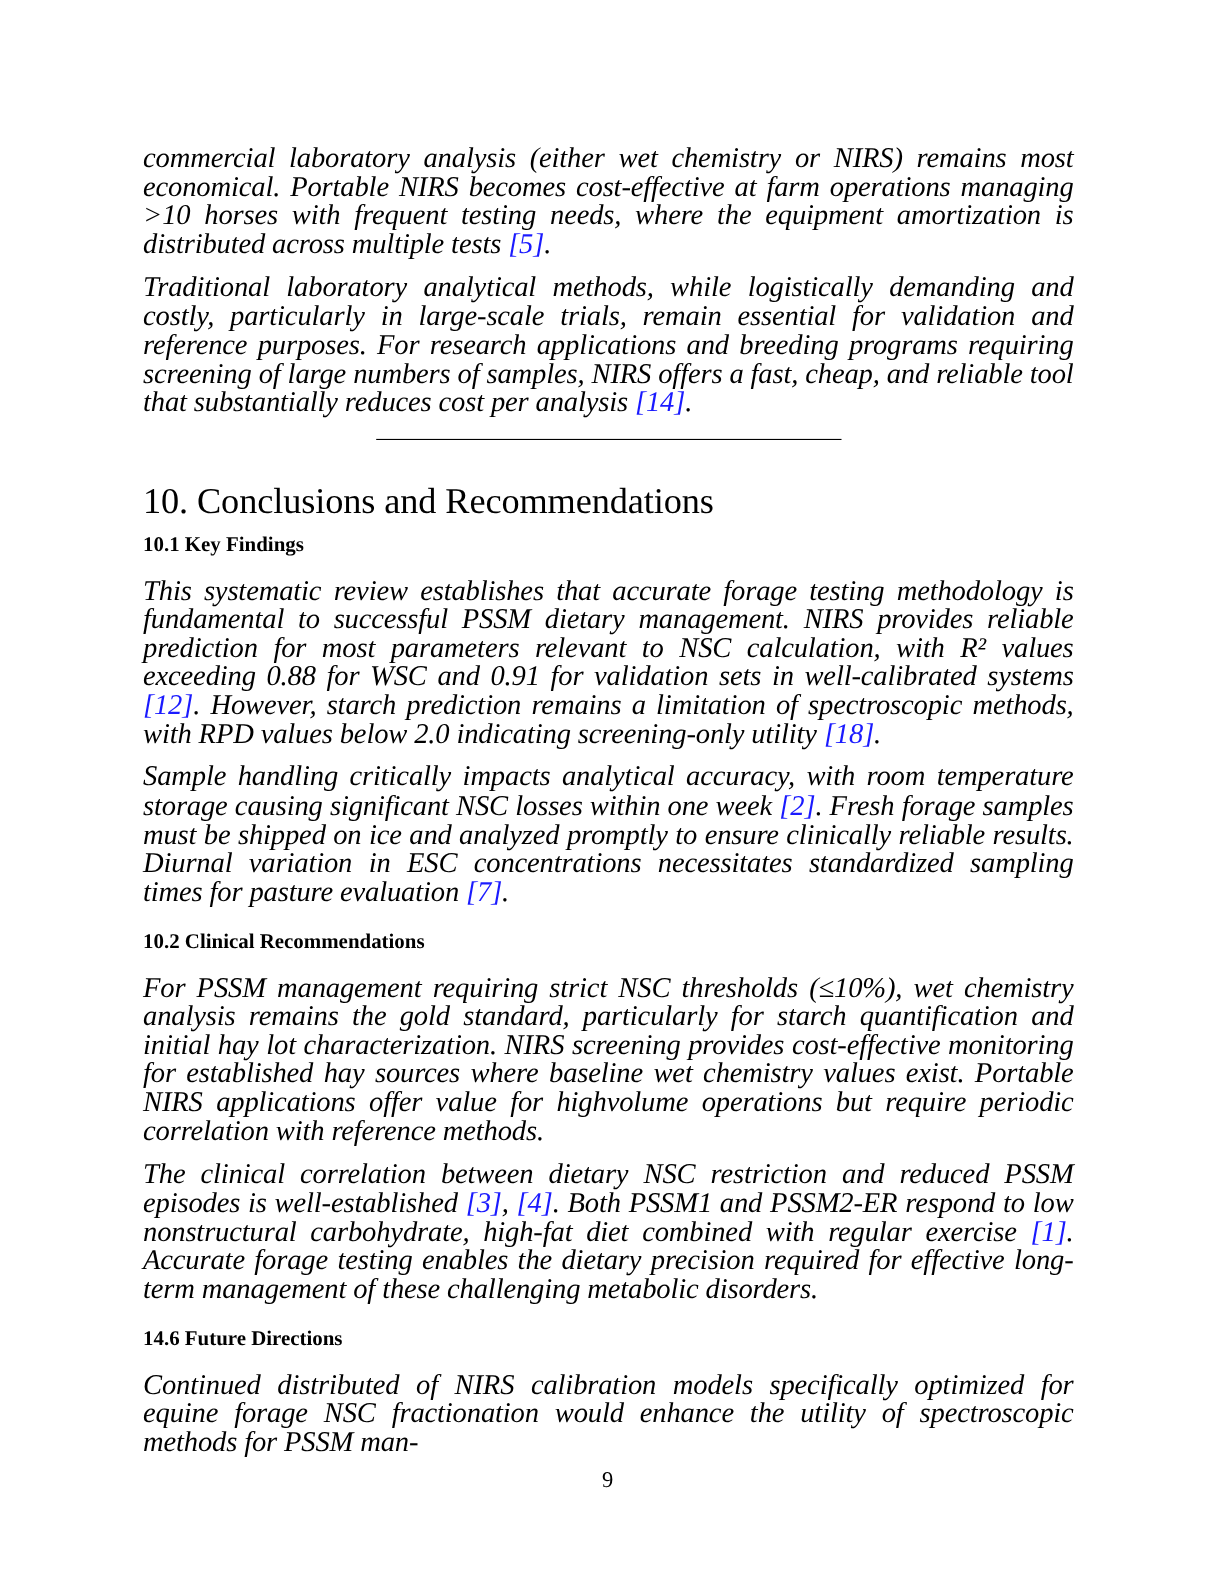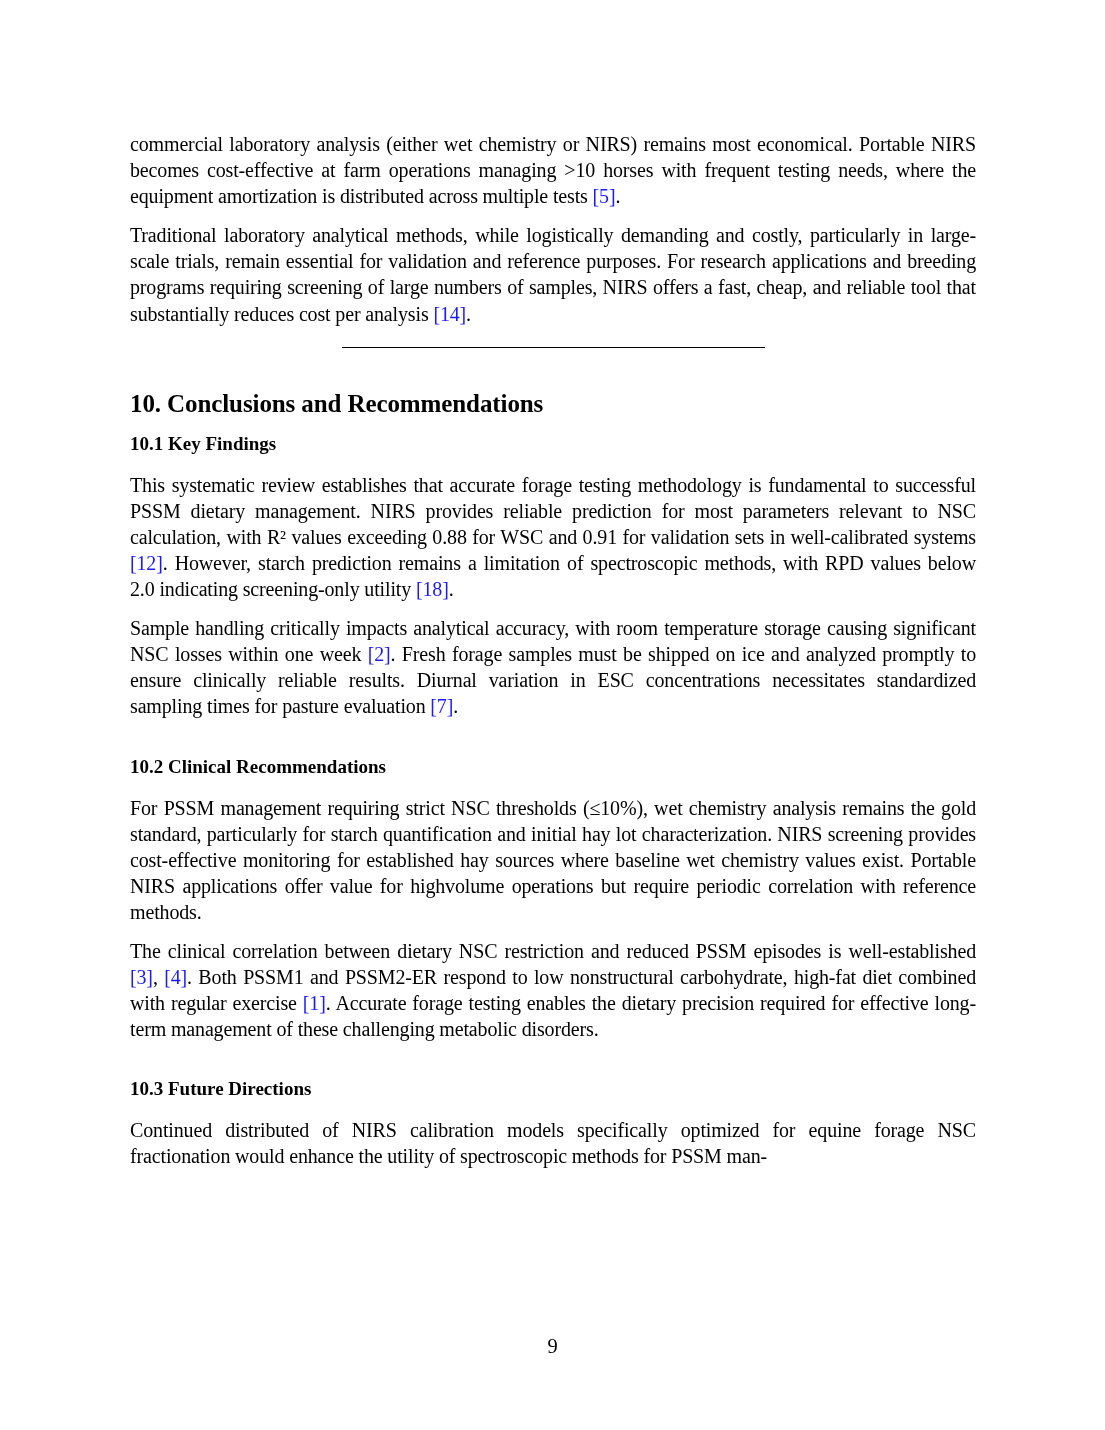--- a/index.html
+++ b/index.html
@@ -16,52 +16,53 @@
     color: #000000;
   }
   .page {
     position: absolute;
     left: 130px;
     top: 131px;
     width: 846px;
   }
   p.body {
     margin: 0 0 13px 0;
-    font-size: 20px;
+    font-size: 26px;
     line-height: 26.1px;
     text-align: justify;
     hyphens: manual;
     letter-spacing: -0.15px;
+    font-style: italic;
   }
   .cite {
     color: #1a1aff;
     text-decoration: none;
     cursor: pointer;
   }
   .rule {
     width: 423px;
     height: 0;
     border-top: 1.3px solid #000;
     margin: 20px auto 0 auto;
   }
   h2.section {
     margin: 40px 0 0 0;
-    font-size: 25px;
-    font-weight: bold;
+    font-size: 33px;
+    font-weight: normal;
     line-height: 32px;
     letter-spacing: -0.1px;
   }
   h3.subsection {
     margin: 11px 0 0 0;
     font-size: 19px;
     font-weight: bold;
     line-height: 26px;
   }
   h3.subsection.spaced {
-    margin-top: 34px;
+    margin-top: 20px;
   }
   .after-h3 {
     margin-top: 15px !important;
   }
   .page-number {
     position: absolute;
     left: 0;
     width: 1105px;
     top: 1333px;
     text-align: center;
@@ -87,19 +88,19 @@
   <p class="body after-h3"><span>This systematic review establishes that accurate forage testing methodology is fundamen­tal to successful PSSM dietary management.  NIRS provides reliable prediction for most parameters relevant to NSC calculation, with R² values exceeding 0.88 for WSC and 0.91 for validation sets in well-calibrated systems </span><a class="cite" style="color: rgb(26, 26, 255);">[12]</a><span>.  However, starch prediction remains a limitation of spectroscopic methods, with RPD values below 2.0 indicating screening-only utility </span><a class="cite" style="color: rgb(26, 26, 255);">[18]</a><span>.</span></p>
 
   <p class="body"><span>Sample handling critically impacts analytical accuracy, with room temperature storage causing significant NSC losses within one week </span><a class="cite" style="color: rgb(26, 26, 255);">[2]</a><span>.  Fresh forage samples must be shipped on ice and analyzed promptly to ensure clinically reliable results.  Diurnal variation in ESC concentrations necessitates standardized sampling times for pasture evaluation </span><a class="cite" style="color: rgb(26, 26, 255);">[7]</a><span>.</span></p>
 
   <h3 class="subsection spaced">10.2 Clinical Recommendations</h3>
 
   <p class="body after-h3">For PSSM management requiring strict NSC thresholds (≤10%), wet chemistry analysis remains the gold standard, particularly for starch quantification and initial hay lot charac­terization.  NIRS screening provides cost-effective monitoring for established hay sources where baseline wet chemistry values exist.  Portable NIRS applications offer value for high­volume operations but require periodic correlation with reference methods.</p>
 
   <p class="body"><span>The clinical correlation between dietary NSC restriction and reduced PSSM episodes is well-established </span><a class="cite" style="color: rgb(26, 26, 255);">[3]</a><span>, </span><a class="cite" style="color: rgb(26, 26, 255);">[4]</a><span>.  Both PSSM1 and PSSM2-ER respond to low nonstructural carbo­hydrate, high-fat diet combined with regular exercise </span><a class="cite" style="color: rgb(26, 26, 255);">[1]</a><span>.  Accurate forage testing enables the dietary precision required for effective long-term management of these challenging metabolic disorders.</span></p>
 
-  <h3 class="subsection spaced">10.3 Future Directions</h3>
+  <h3 class="subsection spaced">14.6 Future Directions</h3>
 
   <p class="body after-h3">Continued distributed of NIRS calibration models specifically optimized for equine for­age NSC fractionation would enhance the utility of spectroscopic methods for PSSM man-</p>
 
 </div>
 
 <div class="page-number">9</div>
 
 </body></html>

